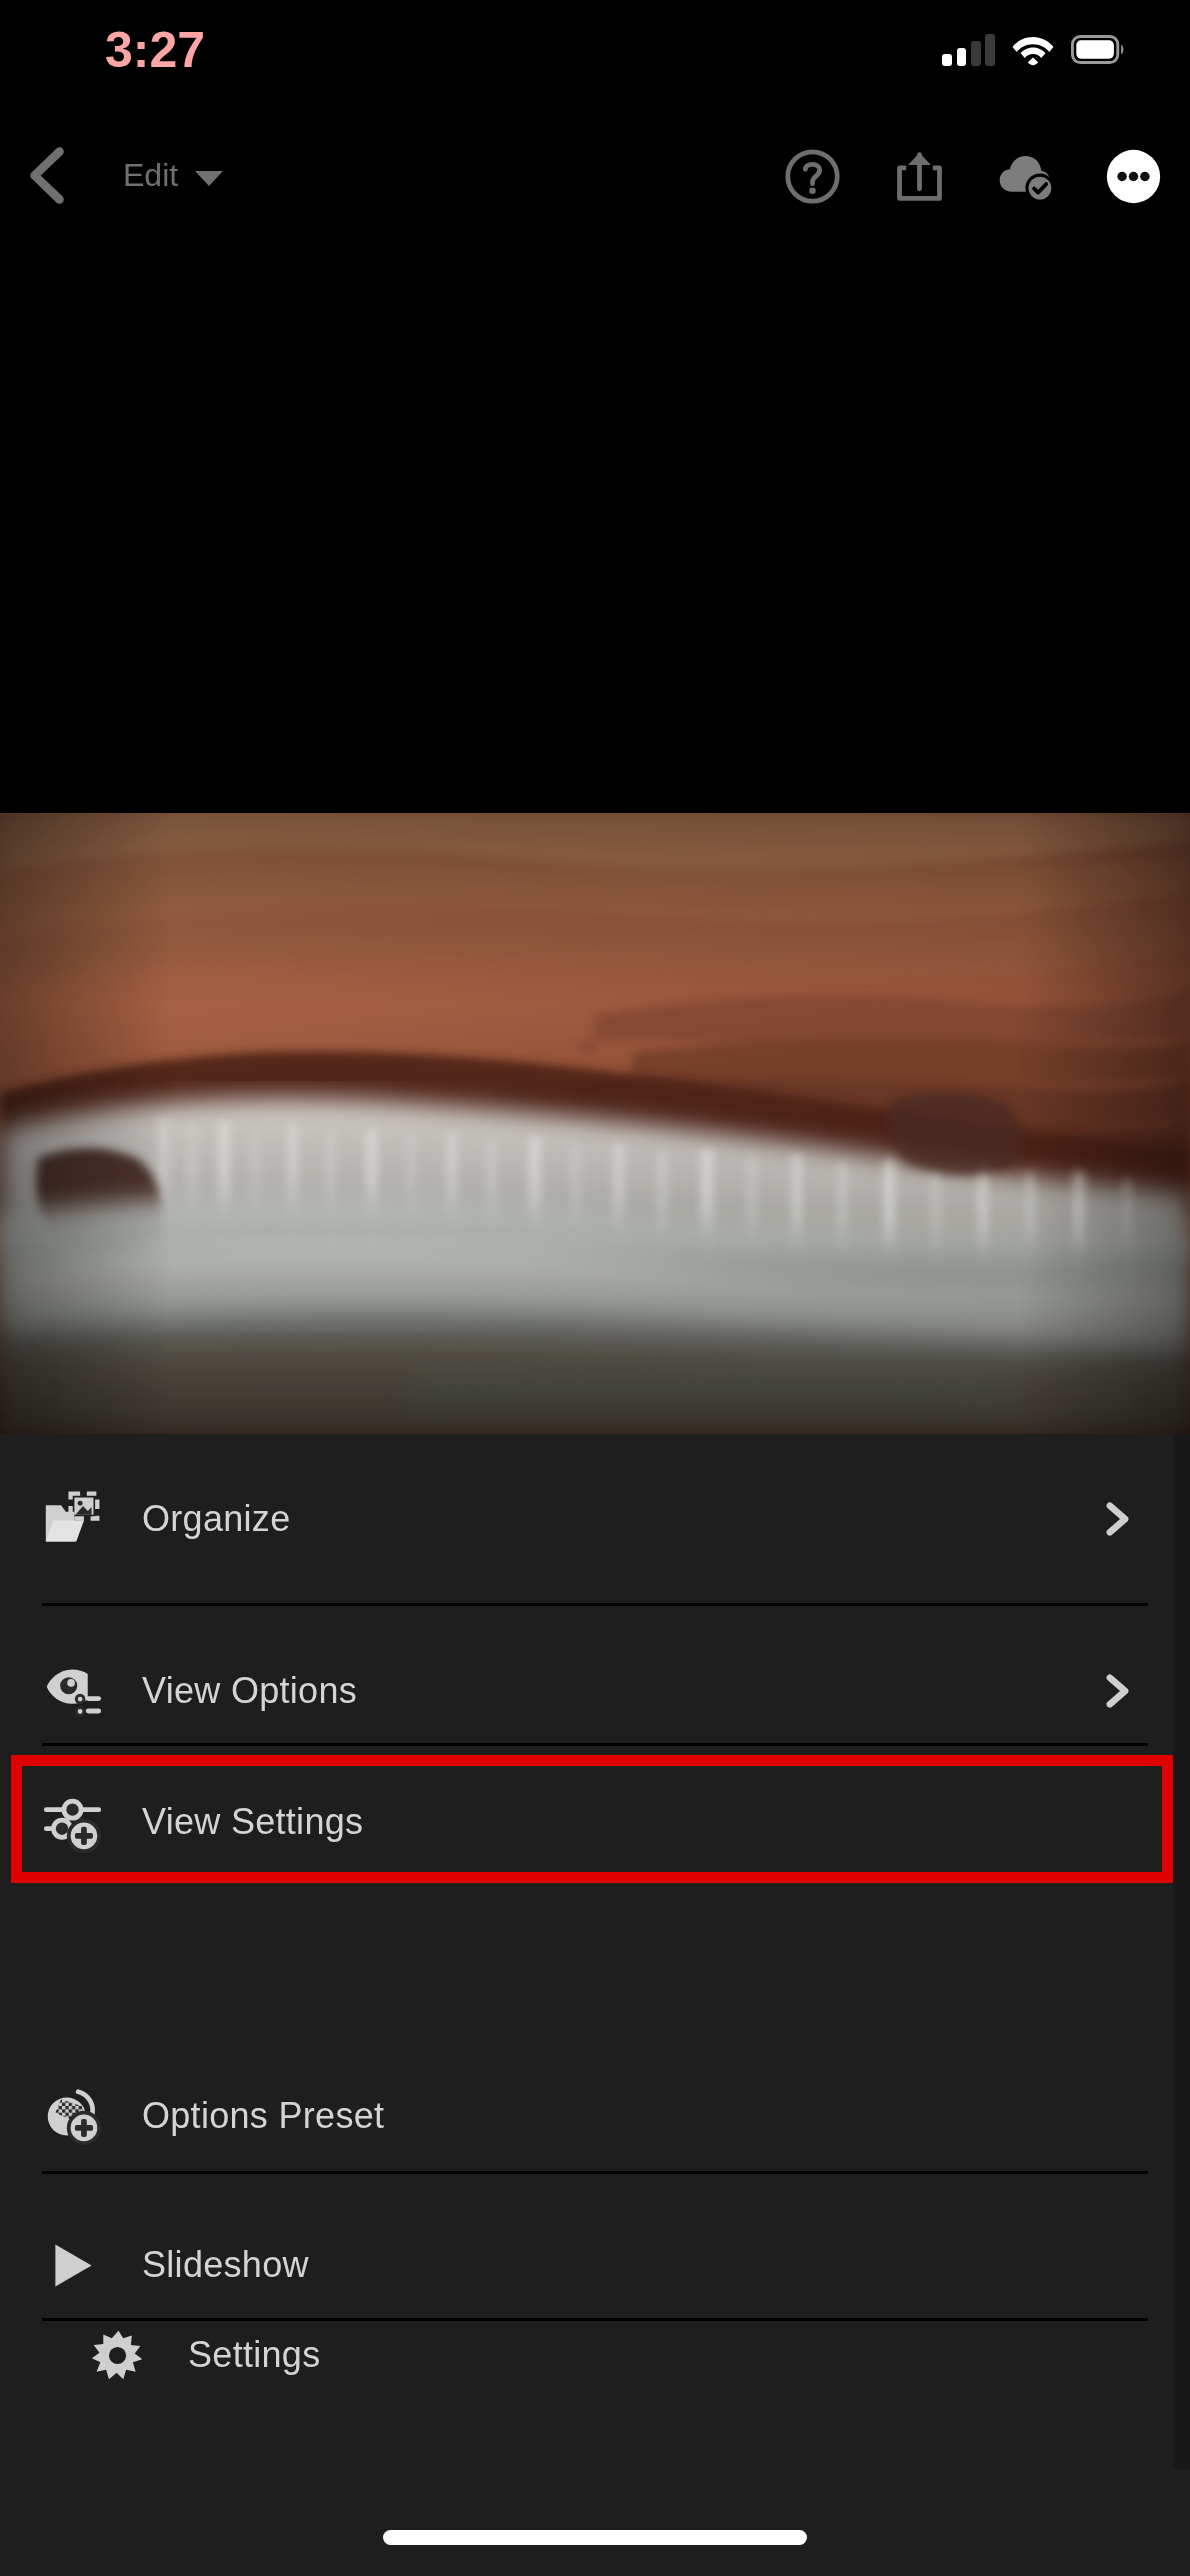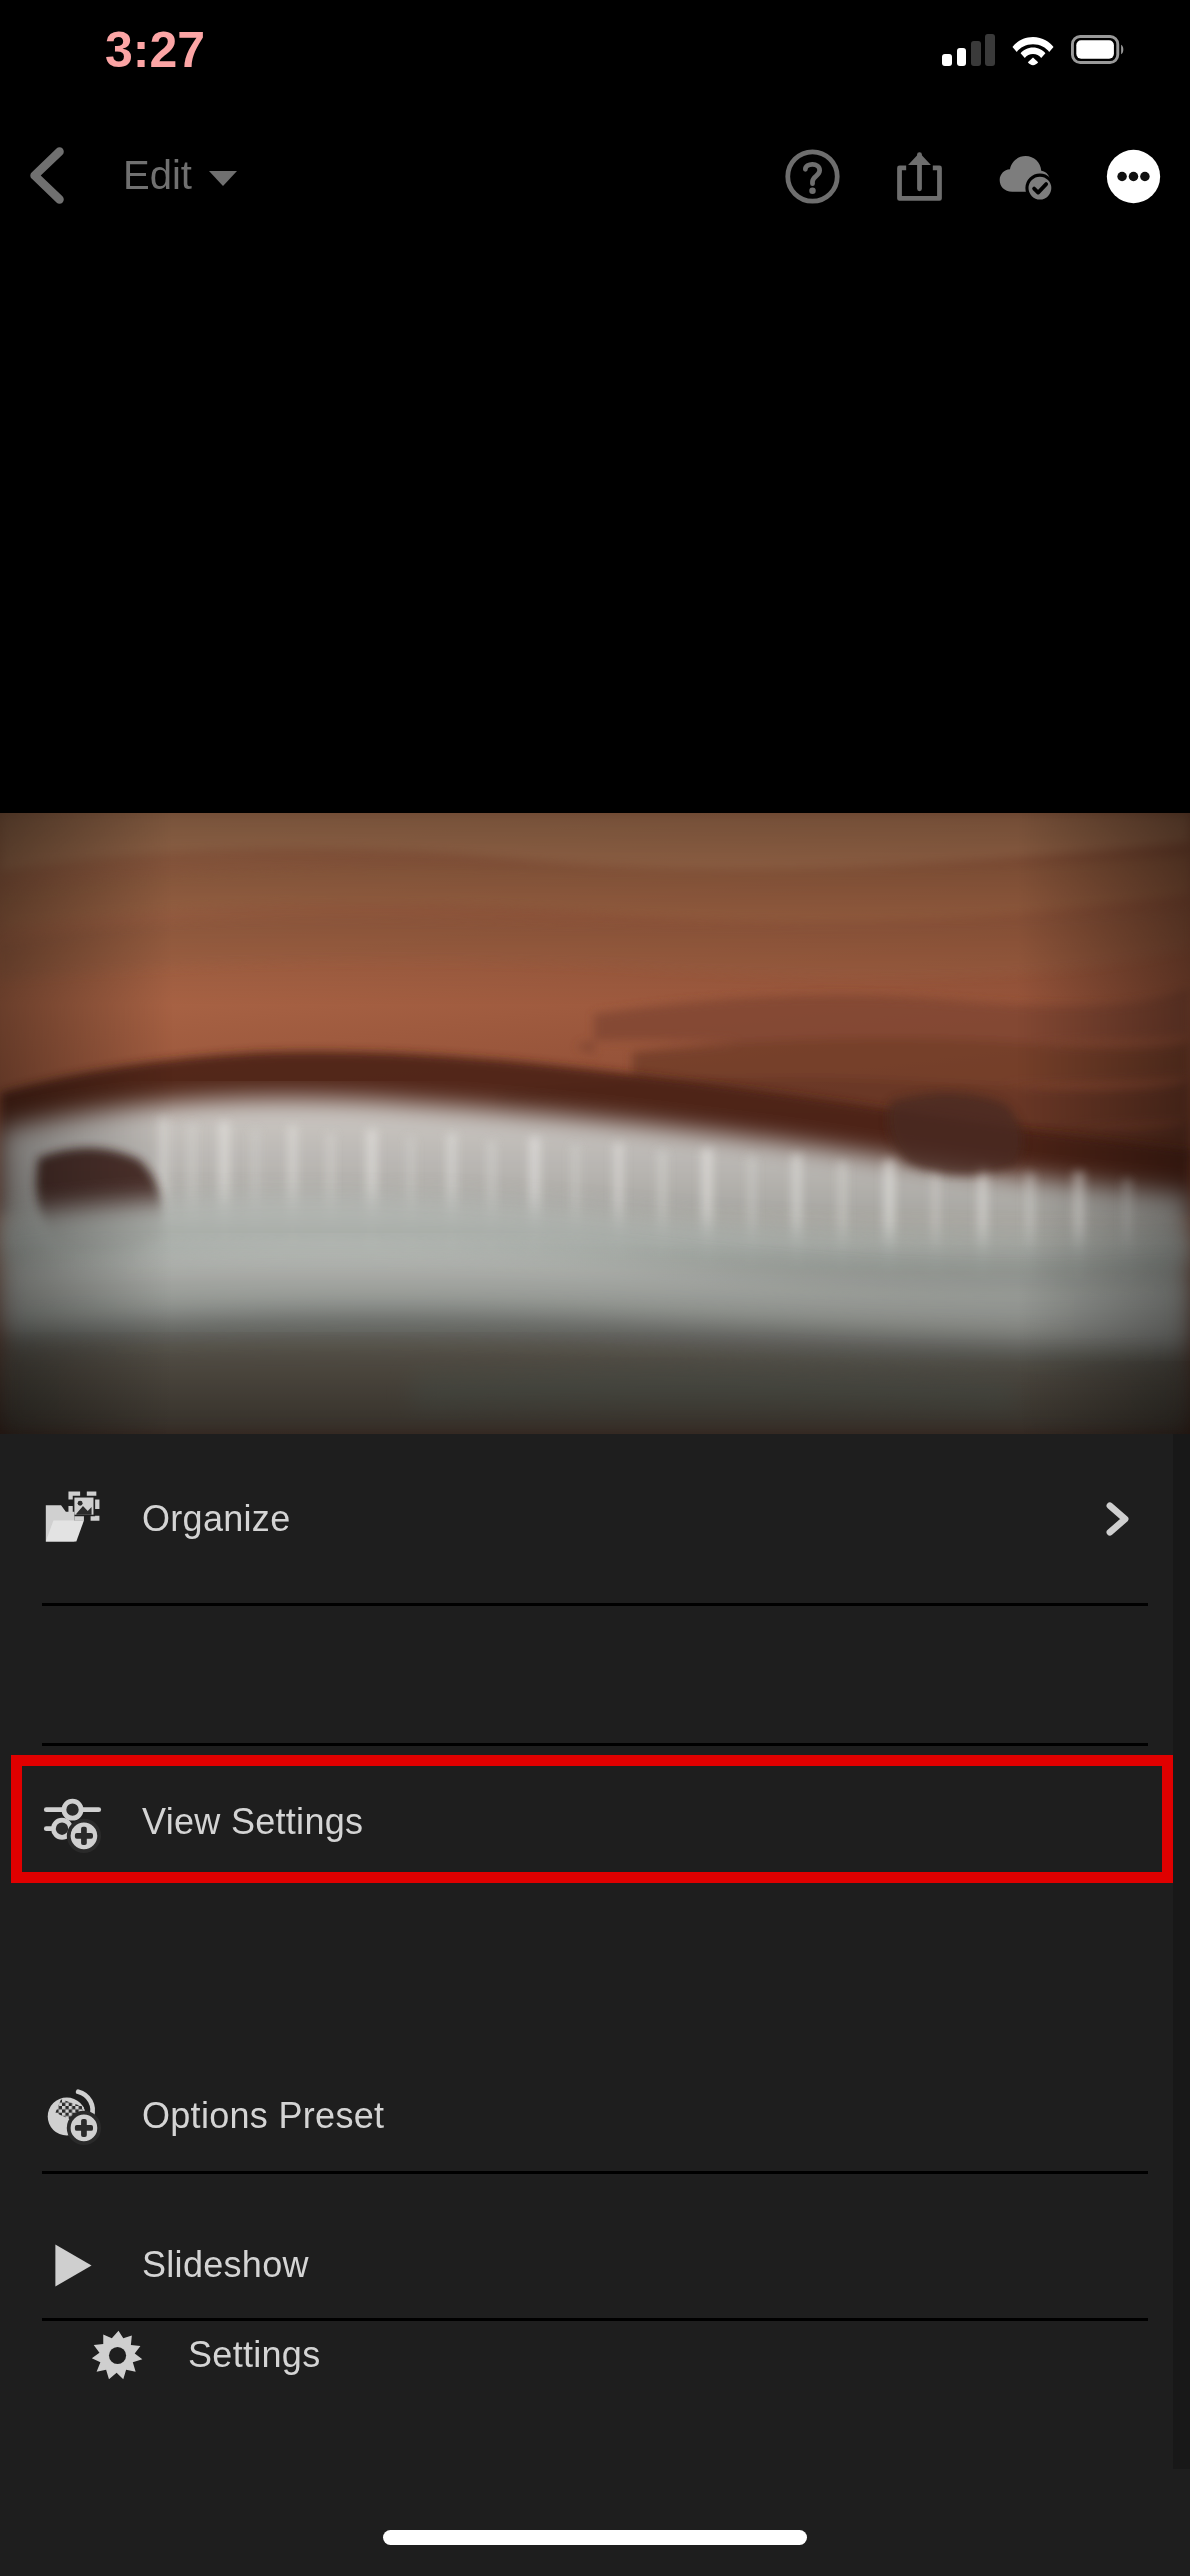--- a/index.html
+++ b/index.html
@@ -78,21 +78,21 @@
   }
   #edit-group {
     position: absolute;
     left: 123px; top: 21px;
     display: flex;
     align-items: center;
     gap: 17px;
     height: 59px;
   }
   #edit-label {
-    font-size: 40px;
+    font-size: 32px;
     color: #707070;
     line-height: 59px;
   }
   #edit-caret {
     width: 0; height: 0;
     border-left: 14.4px solid transparent;
     border-right: 14.4px solid transparent;
     border-top: 15.3px solid #707070;
     margin-top: 5.8px;
   }
@@ -401,20 +401,39 @@
       </span>
       <span class="row-label">Organize</span>
       <span class="row-chevron">
         <svg viewBox="0 0 34 40" width="33" height="38">
           <path d="M9 6 L25 20 L9 34" fill="none" stroke="#cfcfcf" stroke-width="7" stroke-linecap="round" stroke-linejoin="round"></path>
         </svg>
       </span>
     </div>
     <div class="divider" style="top:169px;"></div>
 
+    <div class="menu-row" style="top:172px;height:169px;">
+      <span class="row-icon">
+        <svg viewBox="0 0 64 64" width="61" height="61">
+          <path d="M32 10 C18 10 8 20 5 28 C8 36 18 46 32 46 C38 46 43.5 44.2 48 41.4 L48 14.6 C43.5 11.8 38 10 32 10 Z" fill="#d0d0d0"></path>
+          <circle cx="28" cy="27" r="9" fill="#2a2a2a"></circle>
+          <circle cx="30.5" cy="24" r="4" fill="#d0d0d0"></circle>
+          <circle cx="40" cy="41" r="4" fill="#d0d0d0" stroke="#2a2a2a" stroke-width="3"></circle>
+          <rect x="46" y="38" width="16" height="5" rx="2.5" fill="#d0d0d0"></rect>
+          <circle cx="40" cy="54" r="4" fill="#d0d0d0" stroke="#2a2a2a" stroke-width="3"></circle>
+          <rect x="46" y="51" width="16" height="5" rx="2.5" fill="#d0d0d0"></rect>
+        </svg>
+      </span>
+      <span class="row-label">View Options</span>
+      <span class="row-chevron">
+        <svg viewBox="0 0 34 40" width="33" height="38">
+          <path d="M9 6 L25 20 L9 34" fill="none" stroke="#cfcfcf" stroke-width="7" stroke-linecap="round" stroke-linejoin="round"></path>
+        </svg>
+      </span>
+    </div>
     <div class="divider" style="top:309px;"></div>
 
     <div class="menu-row" style="top:324px;height:128px;">
       <span class="row-icon">
         <svg viewBox="0 0 64 64" width="61" height="61">
           <rect x="2" y="16" width="22" height="5" rx="2.5" fill="#d0d0d0"></rect>
           <rect x="40" y="16" width="22" height="5" rx="2.5" fill="#d0d0d0"></rect>
           <circle cx="32" cy="18.5" r="9" fill="#2a2a2a" stroke="#d0d0d0" stroke-width="5"></circle>
           <rect x="2" y="36" width="10" height="5" rx="2.5" fill="#d0d0d0"></rect>
           <rect x="30" y="36" width="14" height="5" rx="2.5" fill="#d0d0d0"></rect>

